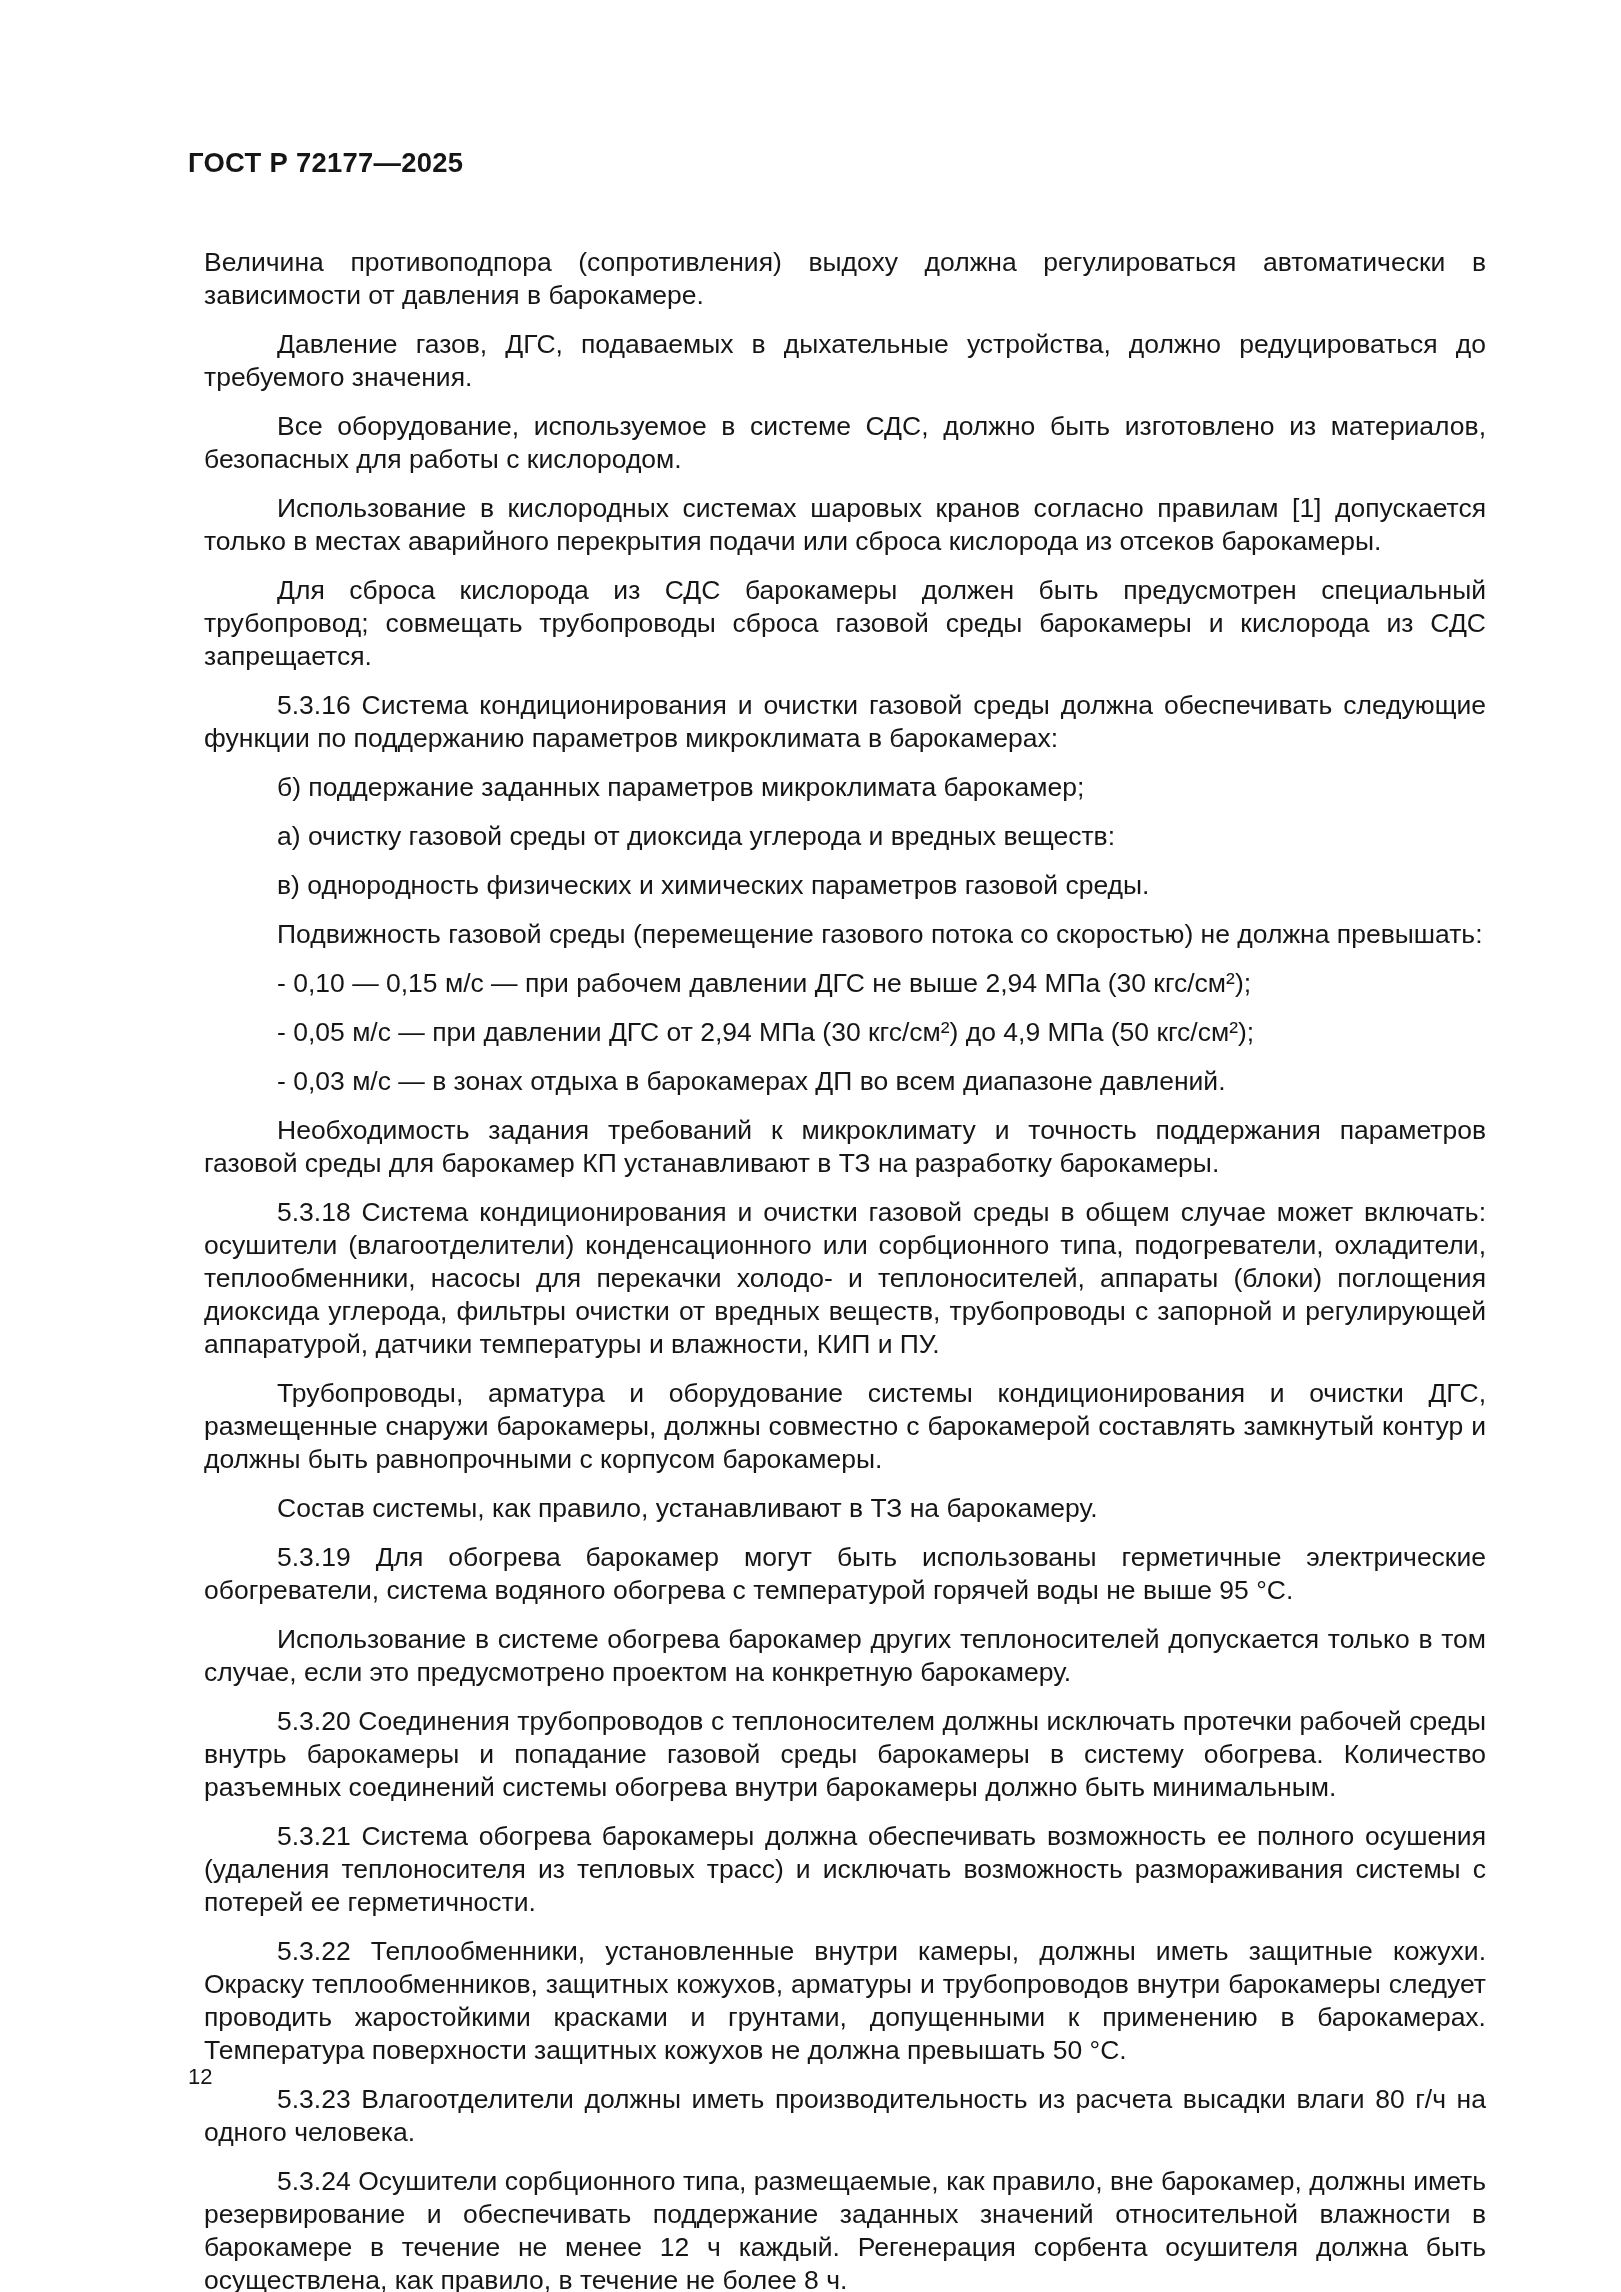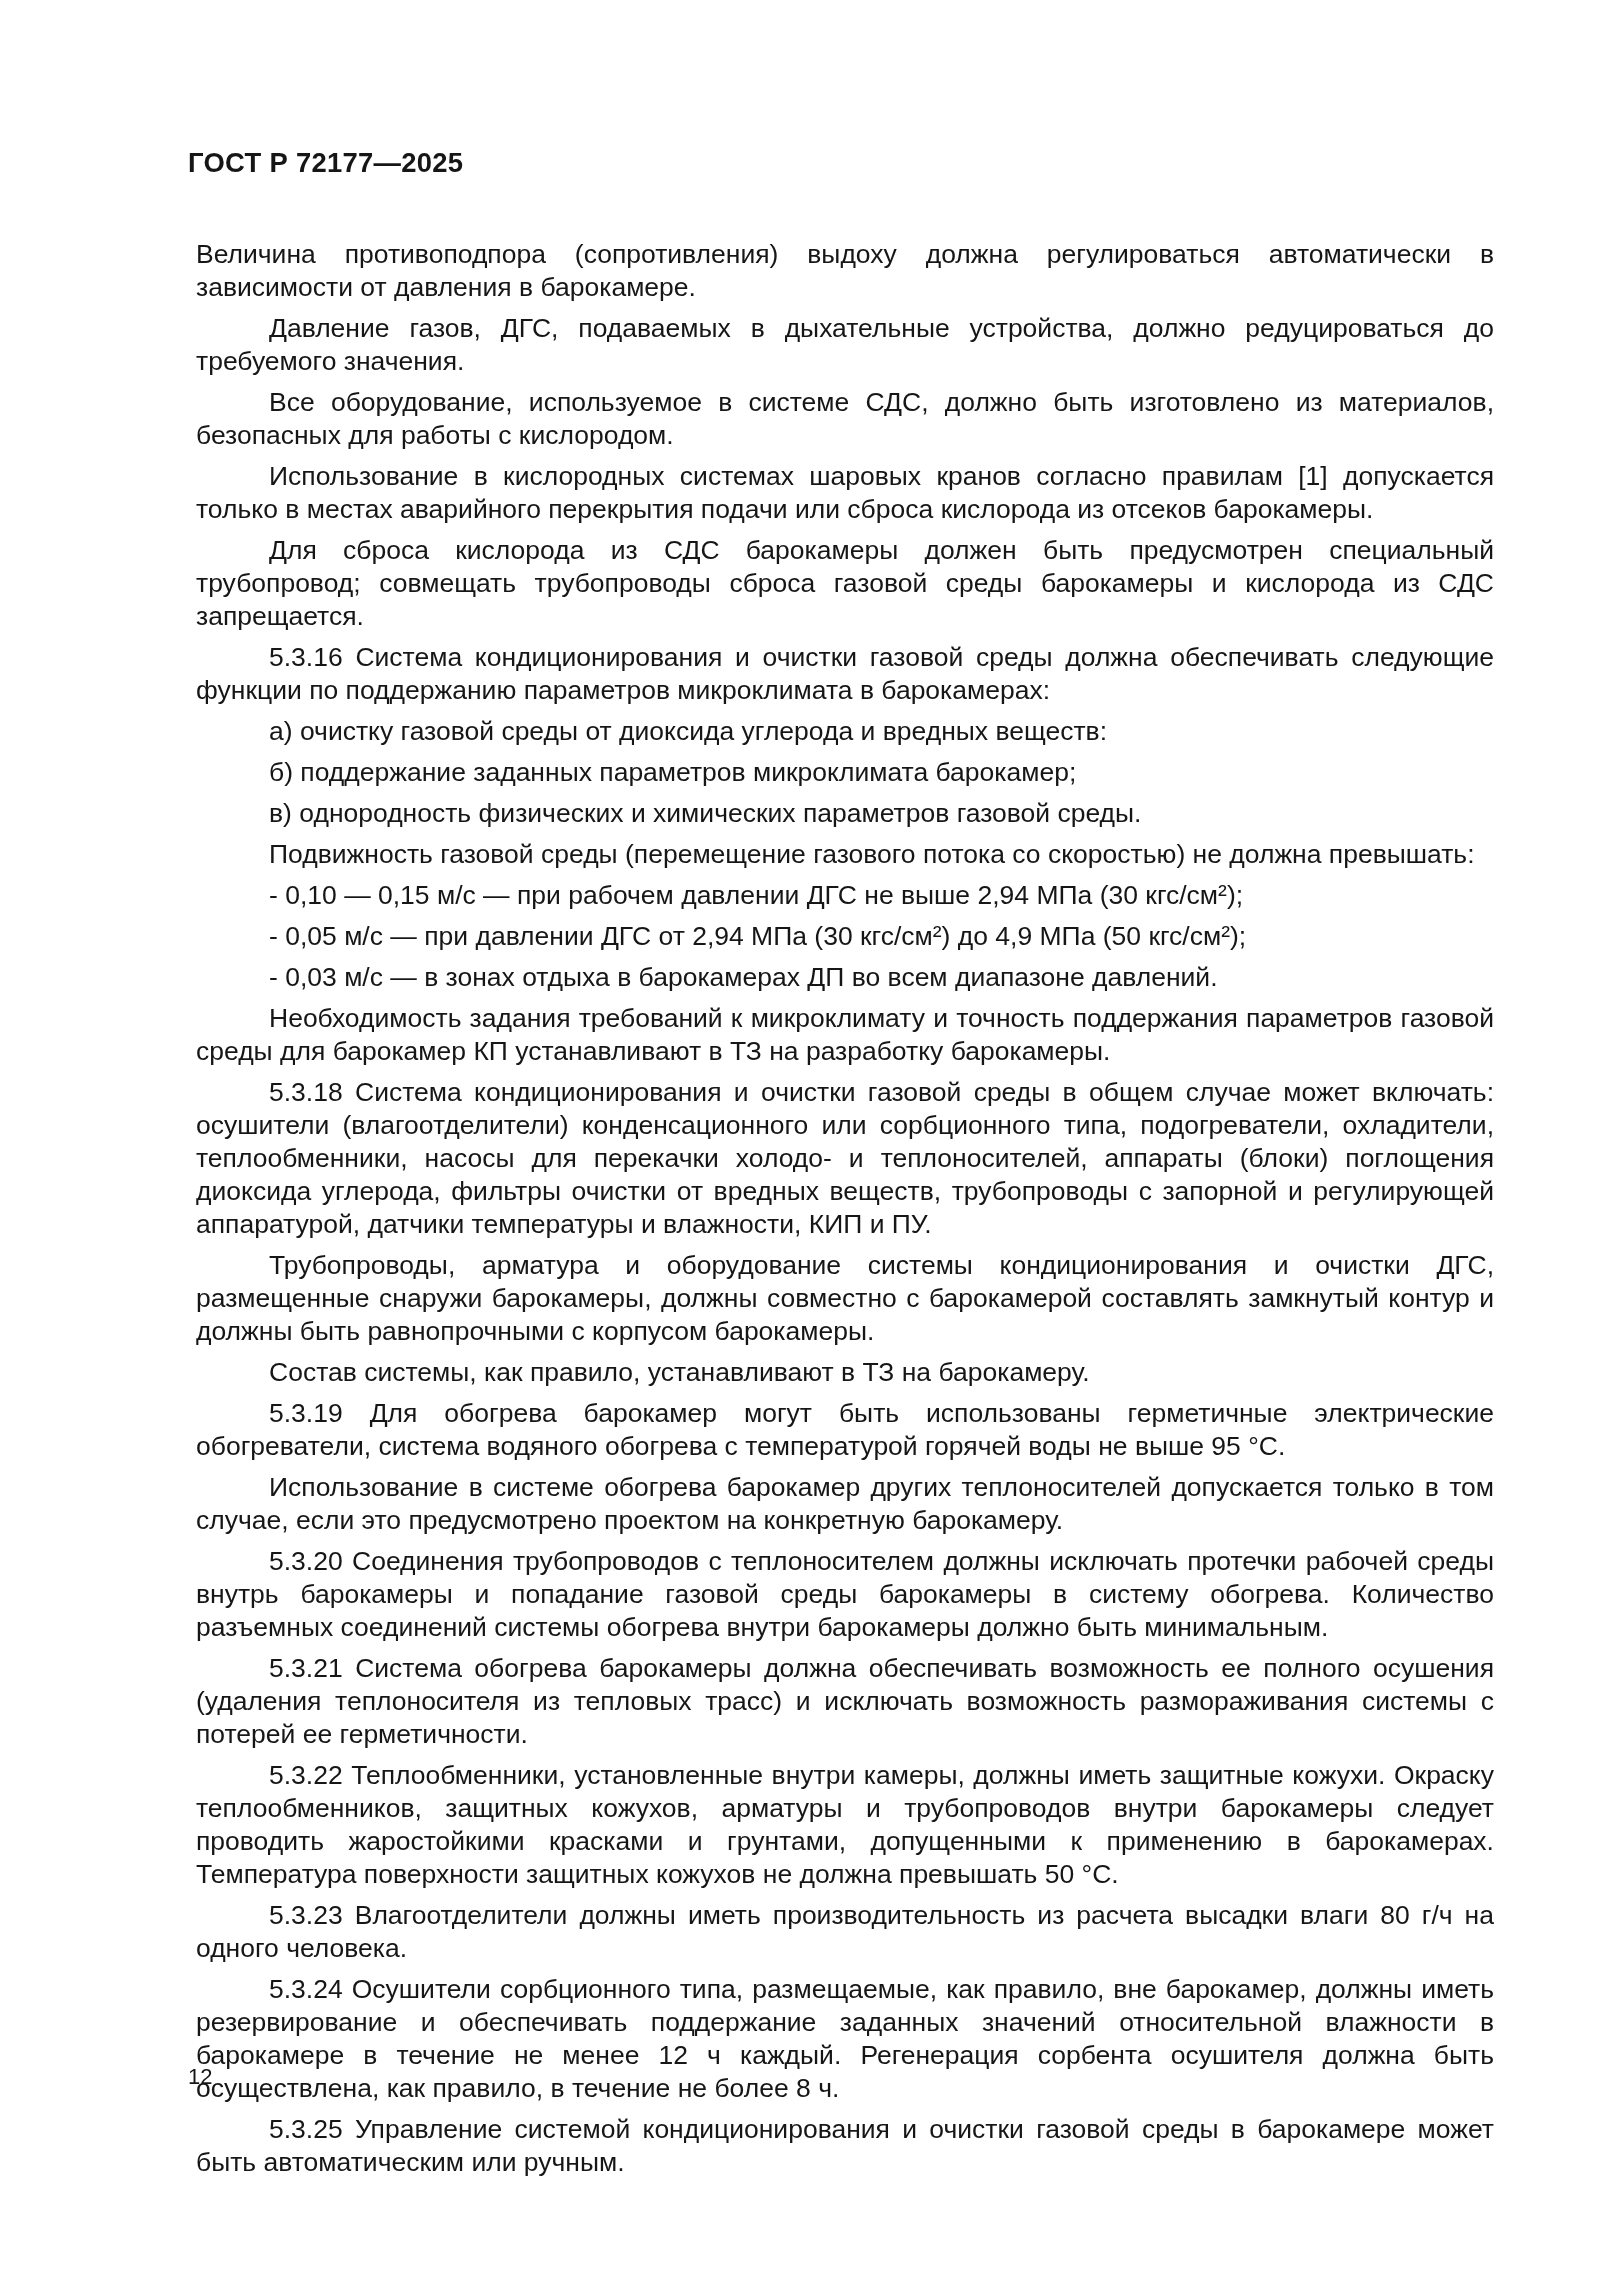--- a/index.html
+++ b/index.html
@@ -28,21 +28,21 @@
   .doc-body {
     position: absolute;
     left: 188px;
     top: 230px;
     width: 1314px;
     font-size: 26.5px;
     line-height: 33px;
     text-align: justify;
   }
   .para {
-    margin: 8px;
+    margin: 16px;
     padding: 0;
     text-indent: 0;
   }
   .para.indent {
     text-indent: 73px;
   }
   .page-number {
     position: absolute;
     left: 188px;
     top: 2064px;
@@ -55,22 +55,22 @@
 <div class="page">
   <div class="header">ГОСТ Р 72177—2025</div>
 
   <div class="doc-body">
       <p class="para">Величина противоподпора (сопротивления) выдоху должна регулироваться автоматически в зависимости от давления в барокамере.</p>
       <p class="para indent">Давление газов, ДГС, подаваемых в дыхательные устройства, должно редуцироваться до требуемого значения.</p>
       <p class="para indent">Все оборудование, используемое в системе СДС, должно быть изготовлено из материалов, безопасных для работы с кислородом.</p>
       <p class="para indent">Использование в кислородных системах шаровых кранов согласно правилам [1] допускается только в местах аварийного перекрытия подачи или сброса кислорода из отсеков барокамеры.</p>
       <p class="para indent">Для сброса кислорода из СДС барокамеры должен быть предусмотрен специальный трубопровод; совмещать трубопроводы сброса газовой среды барокамеры и кислорода из СДС запрещается.</p>
       <p class="para indent">5.3.16 Система кондиционирования и очистки газовой среды должна обеспечивать следующие функции по поддержанию параметров микроклимата в барокамерах:</p>
+      <p class="para indent">б) поддержание заданных параметров микроклимата барокамер;</p>
       <p class="para indent">а) очистку газовой среды от диоксида углерода и вредных веществ:</p>
-      <p class="para indent">б) поддержание заданных параметров микроклимата барокамер;</p>
       <p class="para indent">в) однородность физических и химических параметров газовой среды.</p>
       <p class="para indent">Подвижность газовой среды (перемещение газового потока со скоростью) не должна превышать:</p>
       <p class="para indent">- 0,10 — 0,15 м/с — при рабочем давлении ДГС не выше 2,94 МПа (30 кгс/см²);</p>
       <p class="para indent">- 0,05 м/с — при давлении ДГС от 2,94 МПа (30 кгс/см²) до 4,9 МПа (50 кгс/см²);</p>
       <p class="para indent">- 0,03 м/с — в зонах отдыха в барокамерах ДП во всем диапазоне давлений.</p>
       <p class="para indent">Необходимость задания требований к микроклимату и точность поддержания параметров газовой среды для барокамер КП устанавливают в ТЗ на разработку барокамеры.</p>
       <p class="para indent">5.3.18 Система кондиционирования и очистки газовой среды в общем случае может включать: осушители (влагоотделители) конденсационного или сорбционного типа, подогреватели, охладители, теплообменники, насосы для перекачки холодо- и теплоносителей, аппараты (блоки) поглощения диоксида углерода, фильтры очистки от вредных веществ, трубопроводы с запорной и регулирующей аппаратурой, датчики температуры и влажности, КИП и ПУ.</p>
       <p class="para indent">Трубопроводы, арматура и оборудование системы кондиционирования и очистки ДГС, размещенные снаружи барокамеры, должны совместно с барокамерой составлять замкнутый контур и должны быть равнопрочными с корпусом барокамеры.</p>
       <p class="para indent">Состав системы, как правило, устанавливают в ТЗ на барокамеру.</p>
       <p class="para indent">5.3.19 Для обогрева барокамер могут быть использованы герметичные электрические обогреватели, система водяного обогрева с температурой горячей воды не выше 95 °С.</p>

